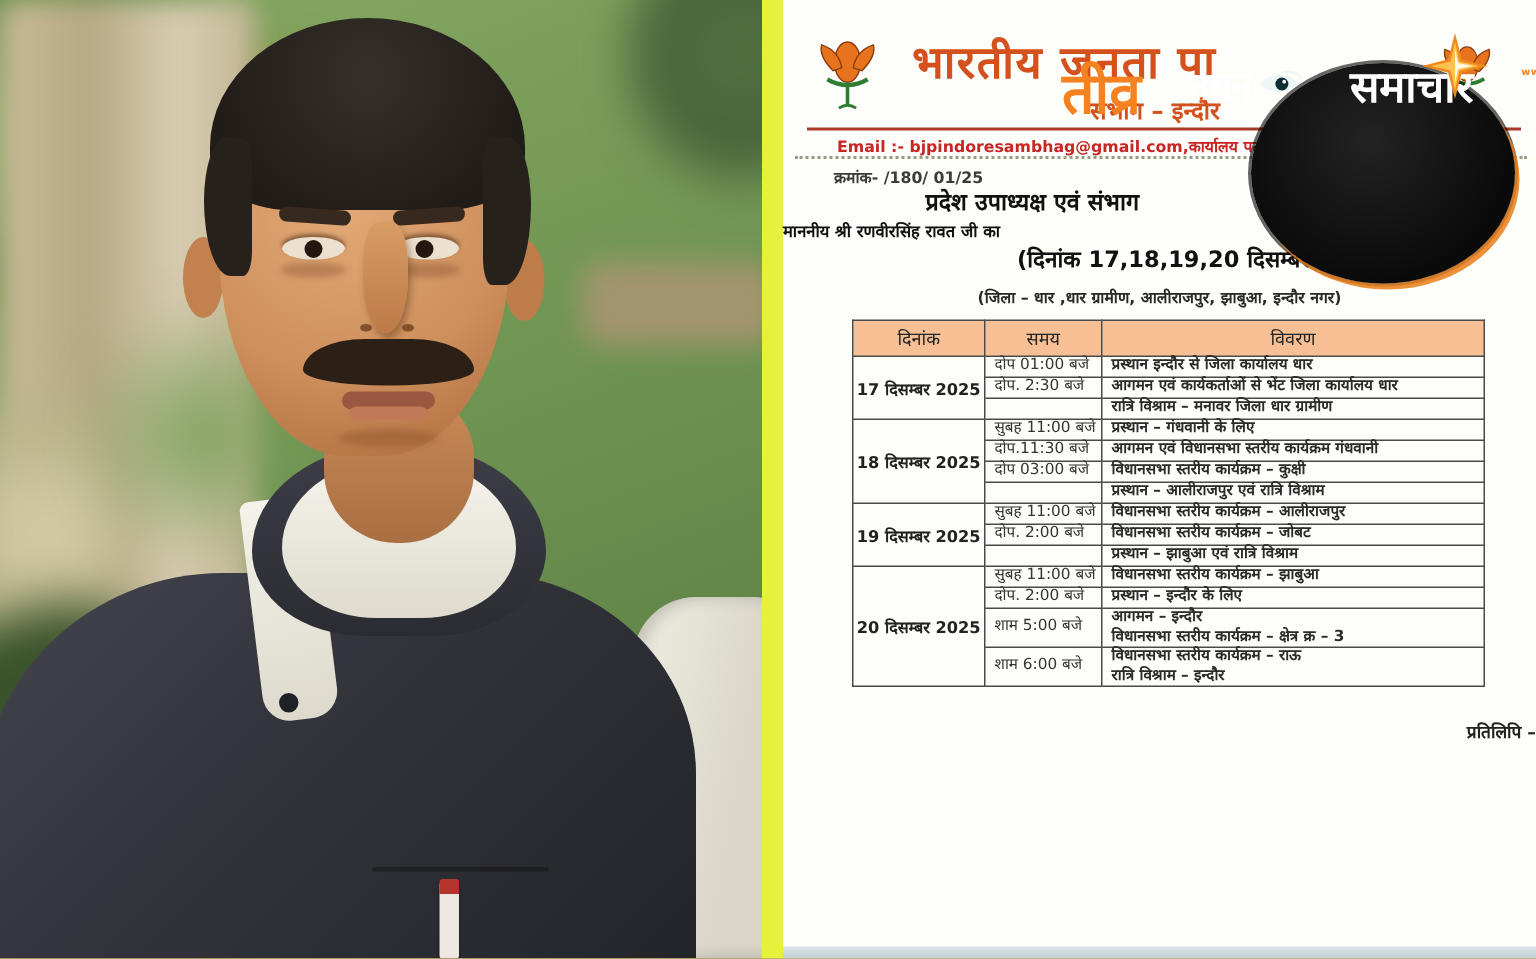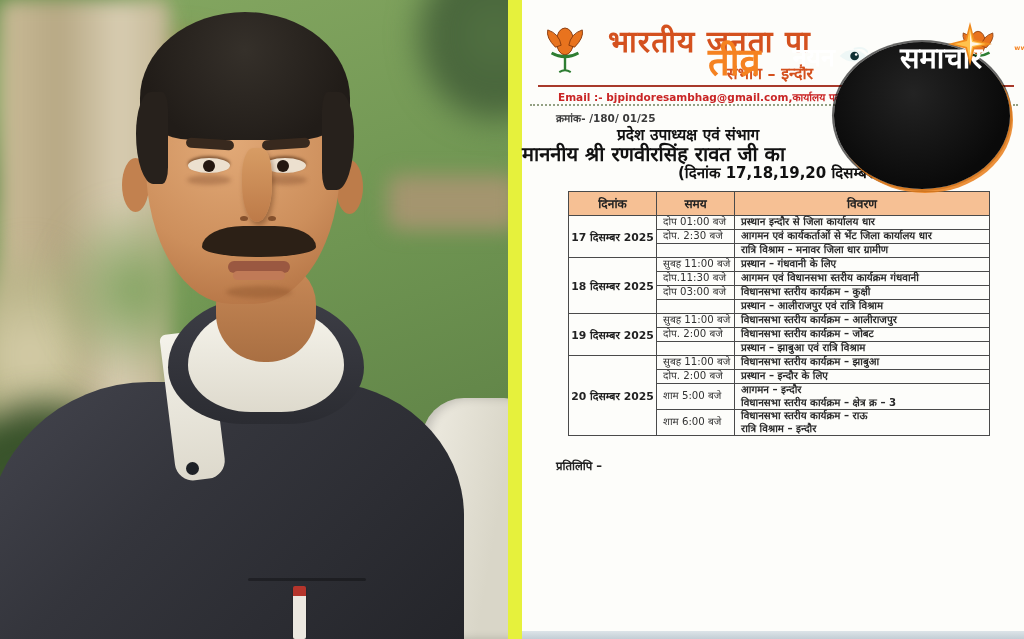--- a/index.html
+++ b/index.html
@@ -78,35 +78,35 @@
   .lotus.right{left:436px;top:28px;}
   .party{position:absolute;left:86px;top:20px;font-size:30px;font-weight:800;color:#d4511e;letter-spacing:1px;white-space:nowrap;}
   .subtitle{position:absolute;left:128px;top:62px;width:240px;text-align:center;font-size:16px;font-weight:700;color:#d4511e;}
   .redline{position:absolute;left:16px;right:10px;top:85px;height:2px;background:#a8392a;}
   .email{position:absolute;left:36px;top:90px;font-size:10.5px;font-weight:700;color:#c92525;white-space:nowrap;}
   .dotline{position:absolute;left:8px;right:6px;top:104px;border-top:2px dotted #93a083;}
   .refno{position:absolute;left:34px;top:111px;font-size:10.5px;font-weight:700;color:#3b3b3b;}
 
   .titleblock{position:relative;}
   .t1{padding-left:95px;font-size:15.5px;font-weight:800;line-height:19px;color:#111;white-space:nowrap;}
-  .t2{font-size:20px;font-weight:800;line-height:19px;color:#111;white-space:nowrap;}
+  .t2{font-size:11px;font-weight:800;line-height:19px;color:#111;white-space:nowrap;}
   .t3{padding-left:156px;font-size:15px;font-weight:800;line-height:19px;color:#111;white-space:nowrap;}
   .districts{margin-top:8px;text-align:center;font-size:10.5px;font-weight:600;color:#2a2a2a;}
 
   table.sched{border-collapse:collapse;margin:8px 0 0 46px;width:422px;}
   table.sched th,table.sched td{border:1.2px solid #4a4a4a;}
-  table.sched th{font-size:12px;font-weight:700;color:#222;padding:3px 2px;}
+  table.sched th{font-size:12px;font-weight:400;color:#222;padding:3px 2px;}
   td.c-date{width:88px;text-align:center;font-size:10.8px;font-weight:700;color:#222;padding:0 2px;}
   td.c-time{width:78px;font-size:10.2px;color:#333;padding:0 2px 0 6px;line-height:12.5px;white-space:nowrap;}
   td.c-detail{font-size:10.2px;font-weight:700;color:#2b2b2b;padding:0 18px 0 6px;line-height:12.5px;white-space:pre-line;}
   table.sched tr{height:14px;}
 
   .office{margin-top:14px;padding-right:14px;text-align:right;font-size:13.5px;font-weight:800;color:#111;}
   .copies{margin-top:22px;}
-  .copies-label{padding-left:34px;font-size:11.5px;font-weight:800;color:#222;}
+  .copies-label{padding-left:34px;font-size:11.5px;font-weight:800;color:#222;text-align:right;}
   .copies ol{margin:3px 0 0 0;padding-left:76px;}
   .copies li{font-size:9.8px;color:#3d3d3d;line-height:13.5px;}
   .bottomstrip{position:absolute;left:0;right:0;bottom:0;height:8px;background:linear-gradient(#dde4e8,#c3ced5);}
 
   
   .newslogo{position:absolute;left:834px;top:42px;width:176px;height:147px;border-radius:50%;
             background:radial-gradient(circle at 45% 35%,#232323 0%,#0a0a0a 70%);
             box-shadow:3px 4px 0 0 rgba(233,126,25,.85), 0 0 0 2px rgba(0,0,0,.6);
             display:flex;flex-direction:row;align-items:flex-start;justify-content:center;z-index:20;gap:32px;}
   .nl1{font-size:38px;line-height:40px;font-weight:800;color:#f58220;}
@@ -197,20 +197,21 @@
       <div class="redline"></div>
       <div class="email">Email :- bjpindoresambhag@gmail.com,कार्यालय पता :- प</div>
       <div class="dotline"></div>
       <div class="refno">क्रमांक- /180/ 01/25</div>
     </div>
 
     <div class="titleblock">
       <div class="t1">प्रदेश उपाध्यक्ष एवं संभाग</div>
       <div class="t2">माननीय श्री रणवीरसिंह रावत जी का</div>
       <div class="t3">(दिनांक 17,18,19,20 दिसम्बर 2025</div>
+      <div class="districts">(जिला – धार ,धार ग्रामीण, आलीराजपुर, झाबुआ, इन्दौर नगर)</div>
     </div>
 
     <table class="sched">
       <thead>
         <tr style="background: rgb(246, 192, 148);">
           <th>दिनांक</th>
           <th>समय</th>
           <th>विवरण</th>
         </tr>
       </thead>

